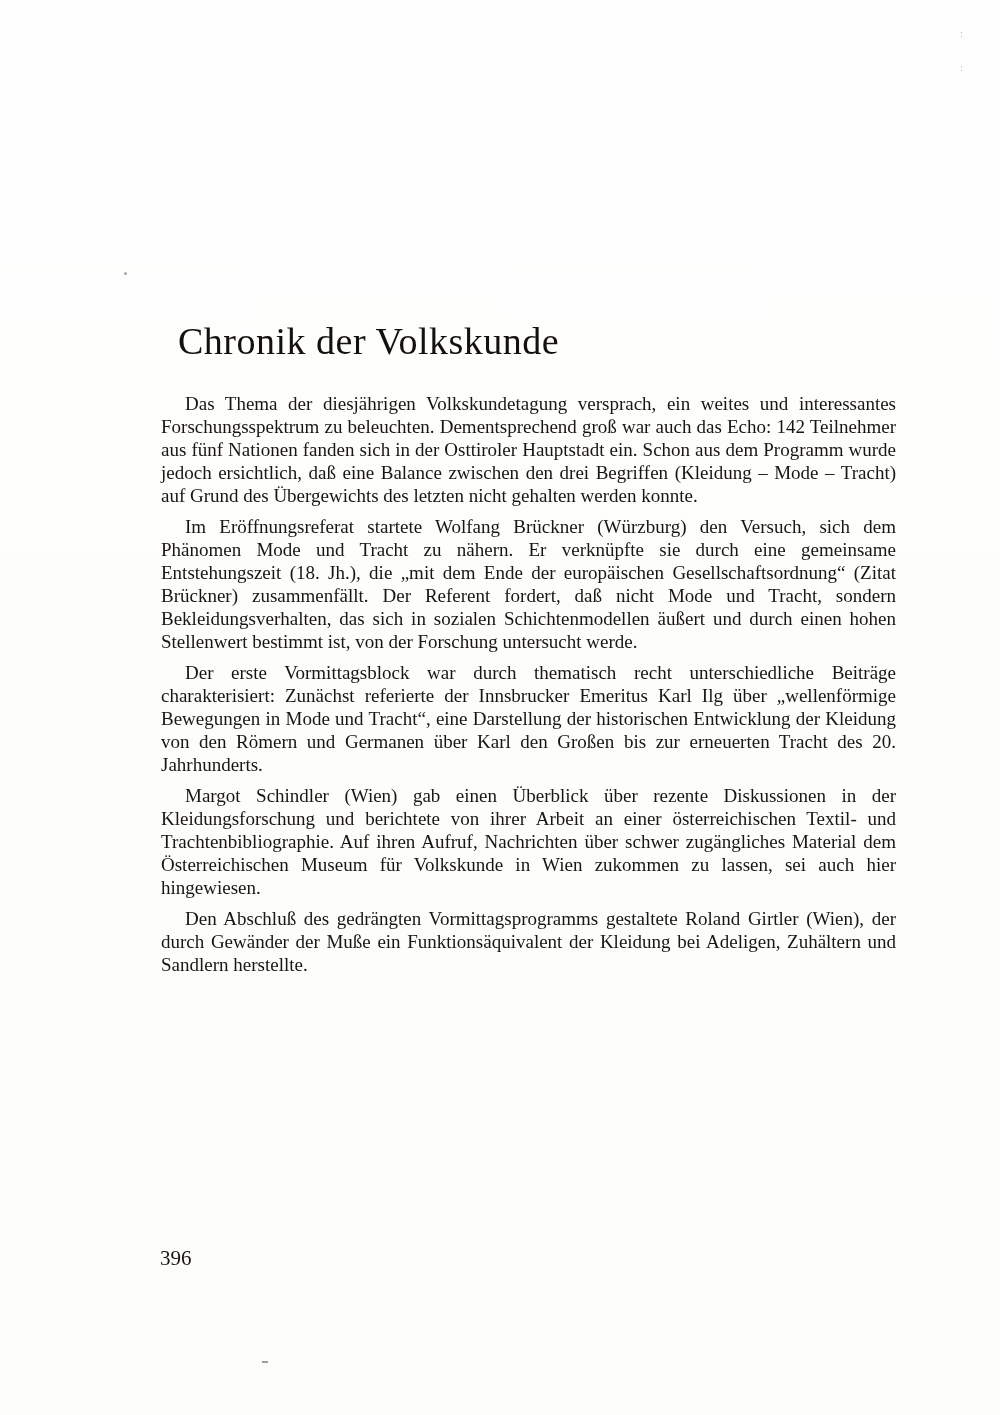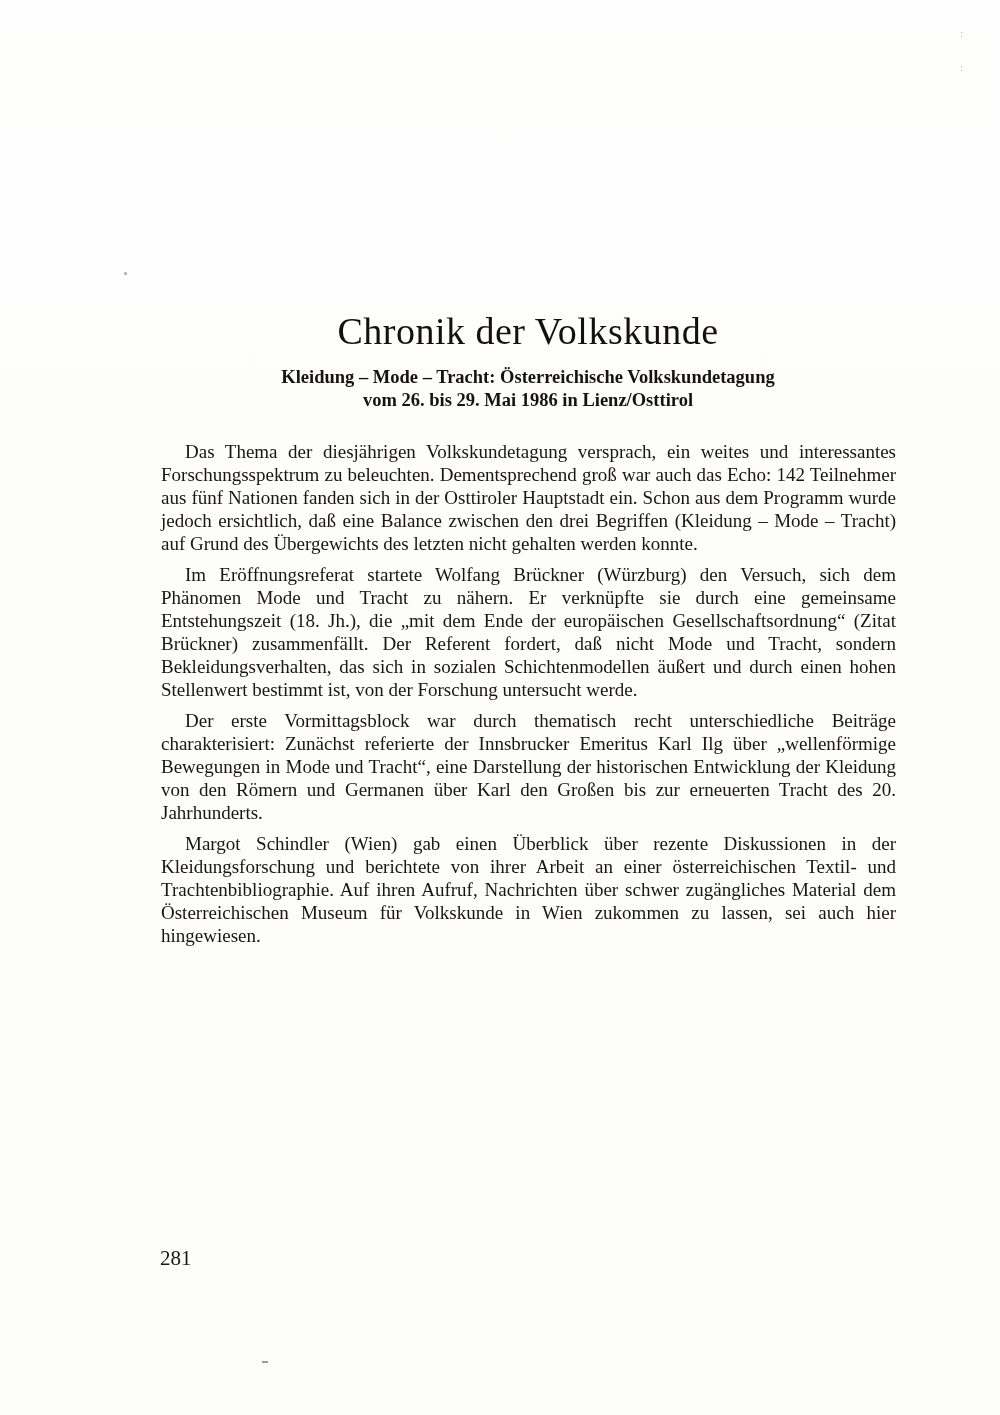--- a/index.html
+++ b/index.html
@@ -20,25 +20,25 @@
     inset: 0;
     background: linear-gradient(180deg, #fefefe 0%, #fdfdfb 60%, #fcfcfa 100%);
   }
   .text-block {
     position: absolute;
     left: 160px;
     top: 300px;
     width: 736px;
   }
   h1.doc-title {
-    margin: 8px;
+    margin: 18px;
     font-size: 38px;
     font-weight: 400;
     line-height: 46px;
-    text-align: center;
+    text-align: left;
     letter-spacing: 0.5px;
     color: #14110d;
   }
   .doc-subtitle {
     margin-top: 12px;
     text-align: center;
     font-weight: 700;
     font-size: 18.5px;
     line-height: 23px;
     color: #16130f;
@@ -87,29 +87,26 @@
 
   <div class="artifact" style="left:960px; top:28px;">:</div>
   <div class="artifact" style="left:960px; top:62px;">:</div>
   <div class="artifact artifact-dot" style="left:124px; top:272px;"></div>
   <div class="artifact artifact-dash" style="left:262px; top:1361px;"></div>
 
   <div class="text-block">
 
     <h1 class="doc-title">Chronik der Volkskunde</h1>
 
-    <div class="doc-subtitle">
-      <div>Kleidung – Mode – Tracht: Österreichische Volkskundetagung</div>
-      <div>vom 26. bis 29. Mai 1986 in Lienz/Osttirol</div>
-    </div>
 
     <div class="doc-body">
       <p>Das Thema der diesjährigen Volkskundetagung versprach, ein weites und interessantes Forschungsspektrum zu beleuchten. Dementsprechend groß war auch das Echo: 142 Teilnehmer aus fünf Nationen fanden sich in der Osttiroler Hauptstadt ein. Schon aus dem Programm wurde jedoch ersichtlich, daß eine Balance zwischen den drei Begriffen (Kleidung – Mode – Tracht) auf Grund des Übergewichts des letzten nicht gehalten werden konnte.</p>
       <p>Im Eröffnungsreferat startete Wolfang Brückner (Würzburg) den Versuch, sich dem Phänomen Mode und Tracht zu nähern. Er verknüpfte sie durch eine gemeinsame Entstehungszeit (18. Jh.), die „mit dem Ende der europäischen Gesellschaftsordnung“ (Zitat Brückner) zusammenfällt. Der Referent fordert, daß nicht Mode und Tracht, sondern Bekleidungsverhalten, das sich in sozialen Schichtenmodellen äußert und durch einen hohen Stellenwert bestimmt ist, von der Forschung untersucht werde.</p>
       <p>Der erste Vormittagsblock war durch thematisch recht unterschiedliche Beiträge charakterisiert: Zunächst referierte der Innsbrucker Emeritus Karl Ilg über „wellenförmige Bewegungen in Mode und Tracht“, eine Darstellung der historischen Entwicklung der Kleidung von den Römern und Germanen über Karl den Großen bis zur erneuerten Tracht des 20. Jahrhunderts.</p>
       <p>Margot Schindler (Wien) gab einen Überblick über rezente Diskussionen in der Kleidungsforschung und berichtete von ihrer Arbeit an einer österreichischen Textil- und Trachtenbibliographie. Auf ihren Aufruf, Nachrichten über schwer zugängliches Material dem Österreichischen Museum für Volkskunde in Wien zukommen zu lassen, sei auch hier hingewiesen.</p>
+      <p>Den Abschluß des gedrängten Vormittagsprogramms gestaltete Roland Girtler (Wien), der durch Gewänder der Muße ein Funktionsäquivalent der Kleidung bei Adeligen, Zuhältern und Sandlern herstellte.</p>
     </div>
 
   </div>
 
-  <div class="page-number">281</div>
+  <div class="page-number">396</div>
 
 </div>
 
 </body></html>

